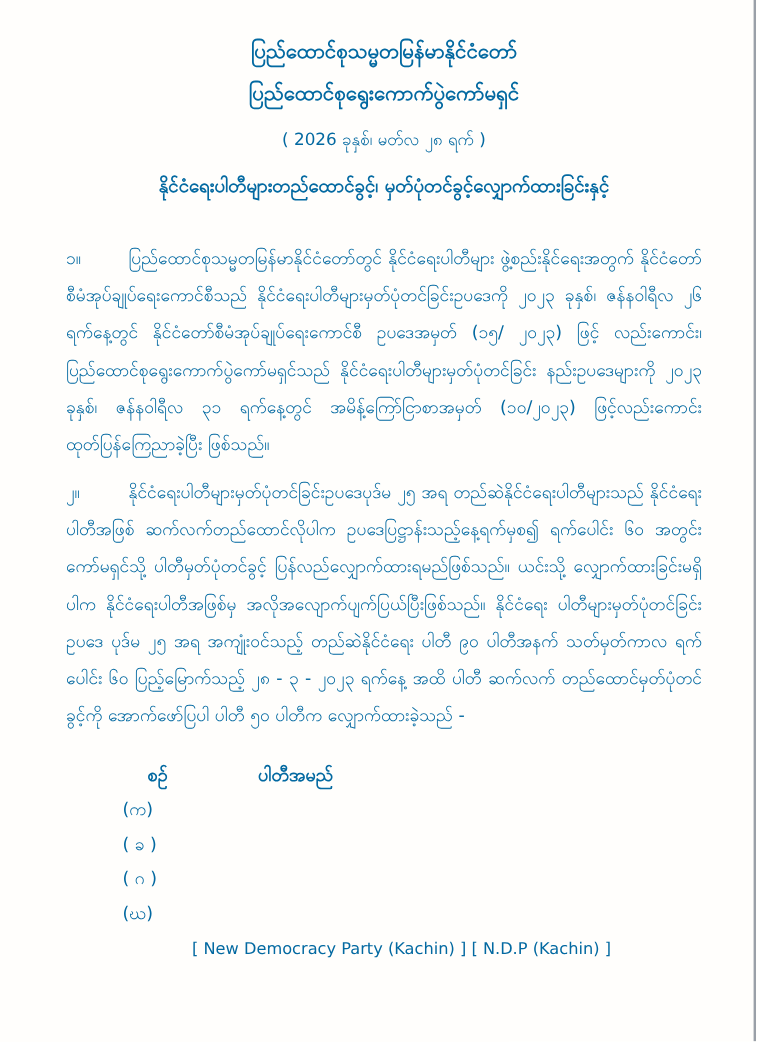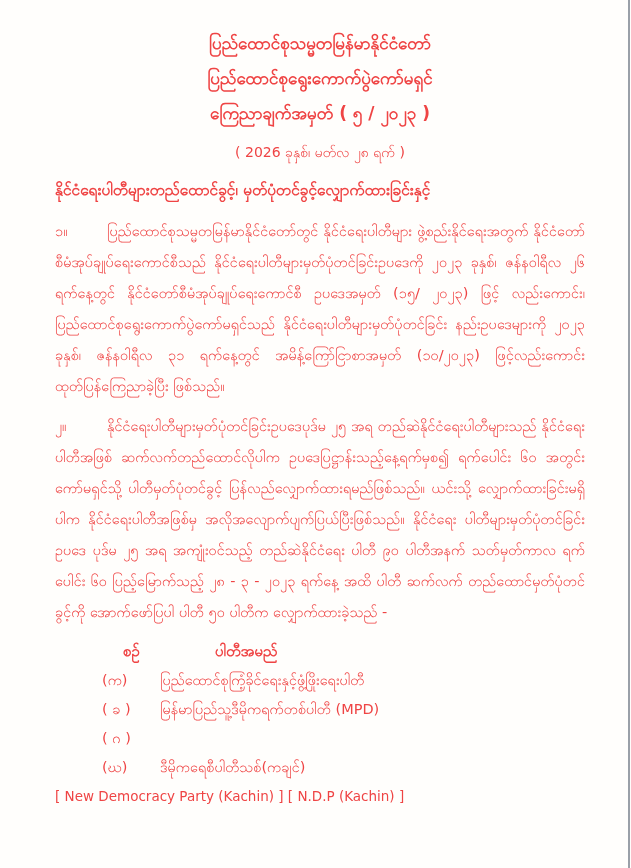--- a/index.html
+++ b/index.html
@@ -6,58 +6,57 @@
   body {
     width: 631px; height: 868px;
     background: #ffffff;
     overflow: hidden;
     font-family: "DejaVu Sans", sans-serif;
   }
   .page {
     position: relative;
     width: 631px; height: 868px;
     background: #fffefc;
-    color: #ef4444;
+    color: #0369a1;
     overflow: hidden;
   }
   .page-edge {
     position: absolute; top: 0; right: 1px;
     width: 2px; height: 100%;
     background: #9aa0a8;
   }
   .content { padding: 26px 46px 0 55px; }
 
   .title-block { text-align: center; font-weight: bold; font-size: 17px; line-height: 35px; }
   .date-block  { text-align: center; font-size: 14px; line-height: 26px; margin-top: 8px; }
-  .subject-block { font-weight: bold; font-size: 15.5px; line-height: 30px; margin-top: 10px; }
+  .subject-block { text-align: center; font-weight: bold; font-size: 15.5px; line-height: 30px; margin-top: 10px; }
 
   .para { text-align: justify; font-size: 14.5px; line-height: 31px; }
-  .para-1 { margin-top: 11px; }
+  .para-1 { margin-top: 31px; }
   .para-2 { margin-top: 9px; }
   .para-num { display: inline-block; width: 52px; }
 
-  .table-header { margin-top: 8px; font-weight: bold; font-size: 15px; line-height: 30px; }
+  .table-header { margin-top: 18px; font-weight: bold; font-size: 15px; line-height: 30px; }
   .col-no   { display: inline-block; margin-left: 68px; }
   .col-name { display: inline-block; margin-left: 70px; }
 
   .party-row { display: flex; font-size: 14.5px; line-height: 29px; }
   .row-no   { margin-left: 47px; width: 58px; flex: none; }
   .row-name { flex: 1; }
-  .row-alt  { font-size: 13.5px; line-height: 29px; }
+  .row-alt  { margin-left: 105px; font-size: 13.5px; line-height: 29px; }
 </style>
 </head>
 <body>
 
 <div class="page">
   <div class="content">
 
     <div class="title-block">
       <div>ပြည်ထောင်စုသမ္မတမြန်မာနိုင်ငံတော်</div>
       <div>ပြည်ထောင်စုရွေးကောက်ပွဲကော်မရှင်</div>
-      <div>ကြေညာချက်အမှတ် ( ၅ / ၂၀၂၃ )</div>
     </div>
 
     <div class="date-block">
       <div>( 2026 ခုနှစ်၊ မတ်လ   ၂၈  ရက် )</div>
     </div>
 
     <div class="subject-block">
       <div>နိုင်ငံရေးပါတီများတည်ထောင်ခွင့်၊ မှတ်ပုံတင်ခွင့်လျှောက်ထားခြင်းနှင့်</div>
     </div>
 
@@ -69,34 +68,31 @@
       <span class="para-num">၂။</span><span>နိုင်ငံရေးပါတီများမှတ်ပုံတင်ခြင်းဥပဒေပုဒ်မ  ၂၅  အရ  တည်ဆဲနိုင်ငံရေးပါတီများသည် နိုင်ငံရေးပါတီအဖြစ်  ဆက်လက်တည်ထောင်လိုပါက  ဥပဒေပြဋ္ဌာန်းသည့်နေ့ရက်မှစ၍  ရက်ပေါင်း ၆၀  အတွင်း  ကော်မရှင်သို့  ပါတီမှတ်ပုံတင်ခွင့်  ပြန်လည်လျှောက်ထားရမည်ဖြစ်သည်။  ယင်းသို့ လျှောက်ထားခြင်းမရှိပါက  နိုင်ငံရေးပါတီအဖြစ်မှ  အလိုအလျောက်ပျက်ပြယ်ပြီးဖြစ်သည်။  နိုင်ငံရေး ပါတီများမှတ်ပုံတင်ခြင်းဥပဒေ ပုဒ်မ ၂၅ အရ အကျုံးဝင်သည့် တည်ဆဲနိုင်ငံရေး ပါတီ  ၉၀  ပါတီအနက် သတ်မှတ်ကာလ ရက်ပေါင်း ၆၀ ပြည့်မြောက်သည့် ၂၈ - ၃ - ၂၀၂၃ ရက်နေ့ အထိ ပါတီ ဆက်လက် တည်ထောင်မှတ်ပုံတင်ခွင့်ကို အောက်ဖော်ပြပါ ပါတီ  ၅၀  ပါတီက လျှောက်ထားခဲ့သည် -</span>
     </div>
 
     <div class="table-header">
       <span class="col-no">စဉ်</span>
       <span class="col-name">ပါတီအမည်</span>
     </div>
 
     <div class="party-row">
       <span class="row-no">(က)</span>
-      <span class="row-name">ပြည်ထောင်စုကြံ့ခိုင်ရေးနှင့်ဖွံ့ဖြိုးရေးပါတီ</span>
     </div>
 
     <div class="party-row">
       <span class="row-no">( ခ )</span>
-      <span class="row-name">မြန်မာပြည်သူ့ဒီမိုကရက်တစ်ပါတီ (MPD)</span>
     </div>
 
     <div class="party-row">
       <span class="row-no">( ဂ )</span>
     </div>
 
     <div class="party-row">
       <span class="row-no">(ဃ)</span>
-      <span class="row-name">ဒီမိုကရေစီပါတီသစ်(ကချင်)</span>
     </div>
 
     <div class="row-alt">[ New Democracy Party (Kachin) ] [ N.D.P (Kachin) ]</div>
 
   </div>
   <div class="page-edge"></div>
 </div>
 
 </body></html>

